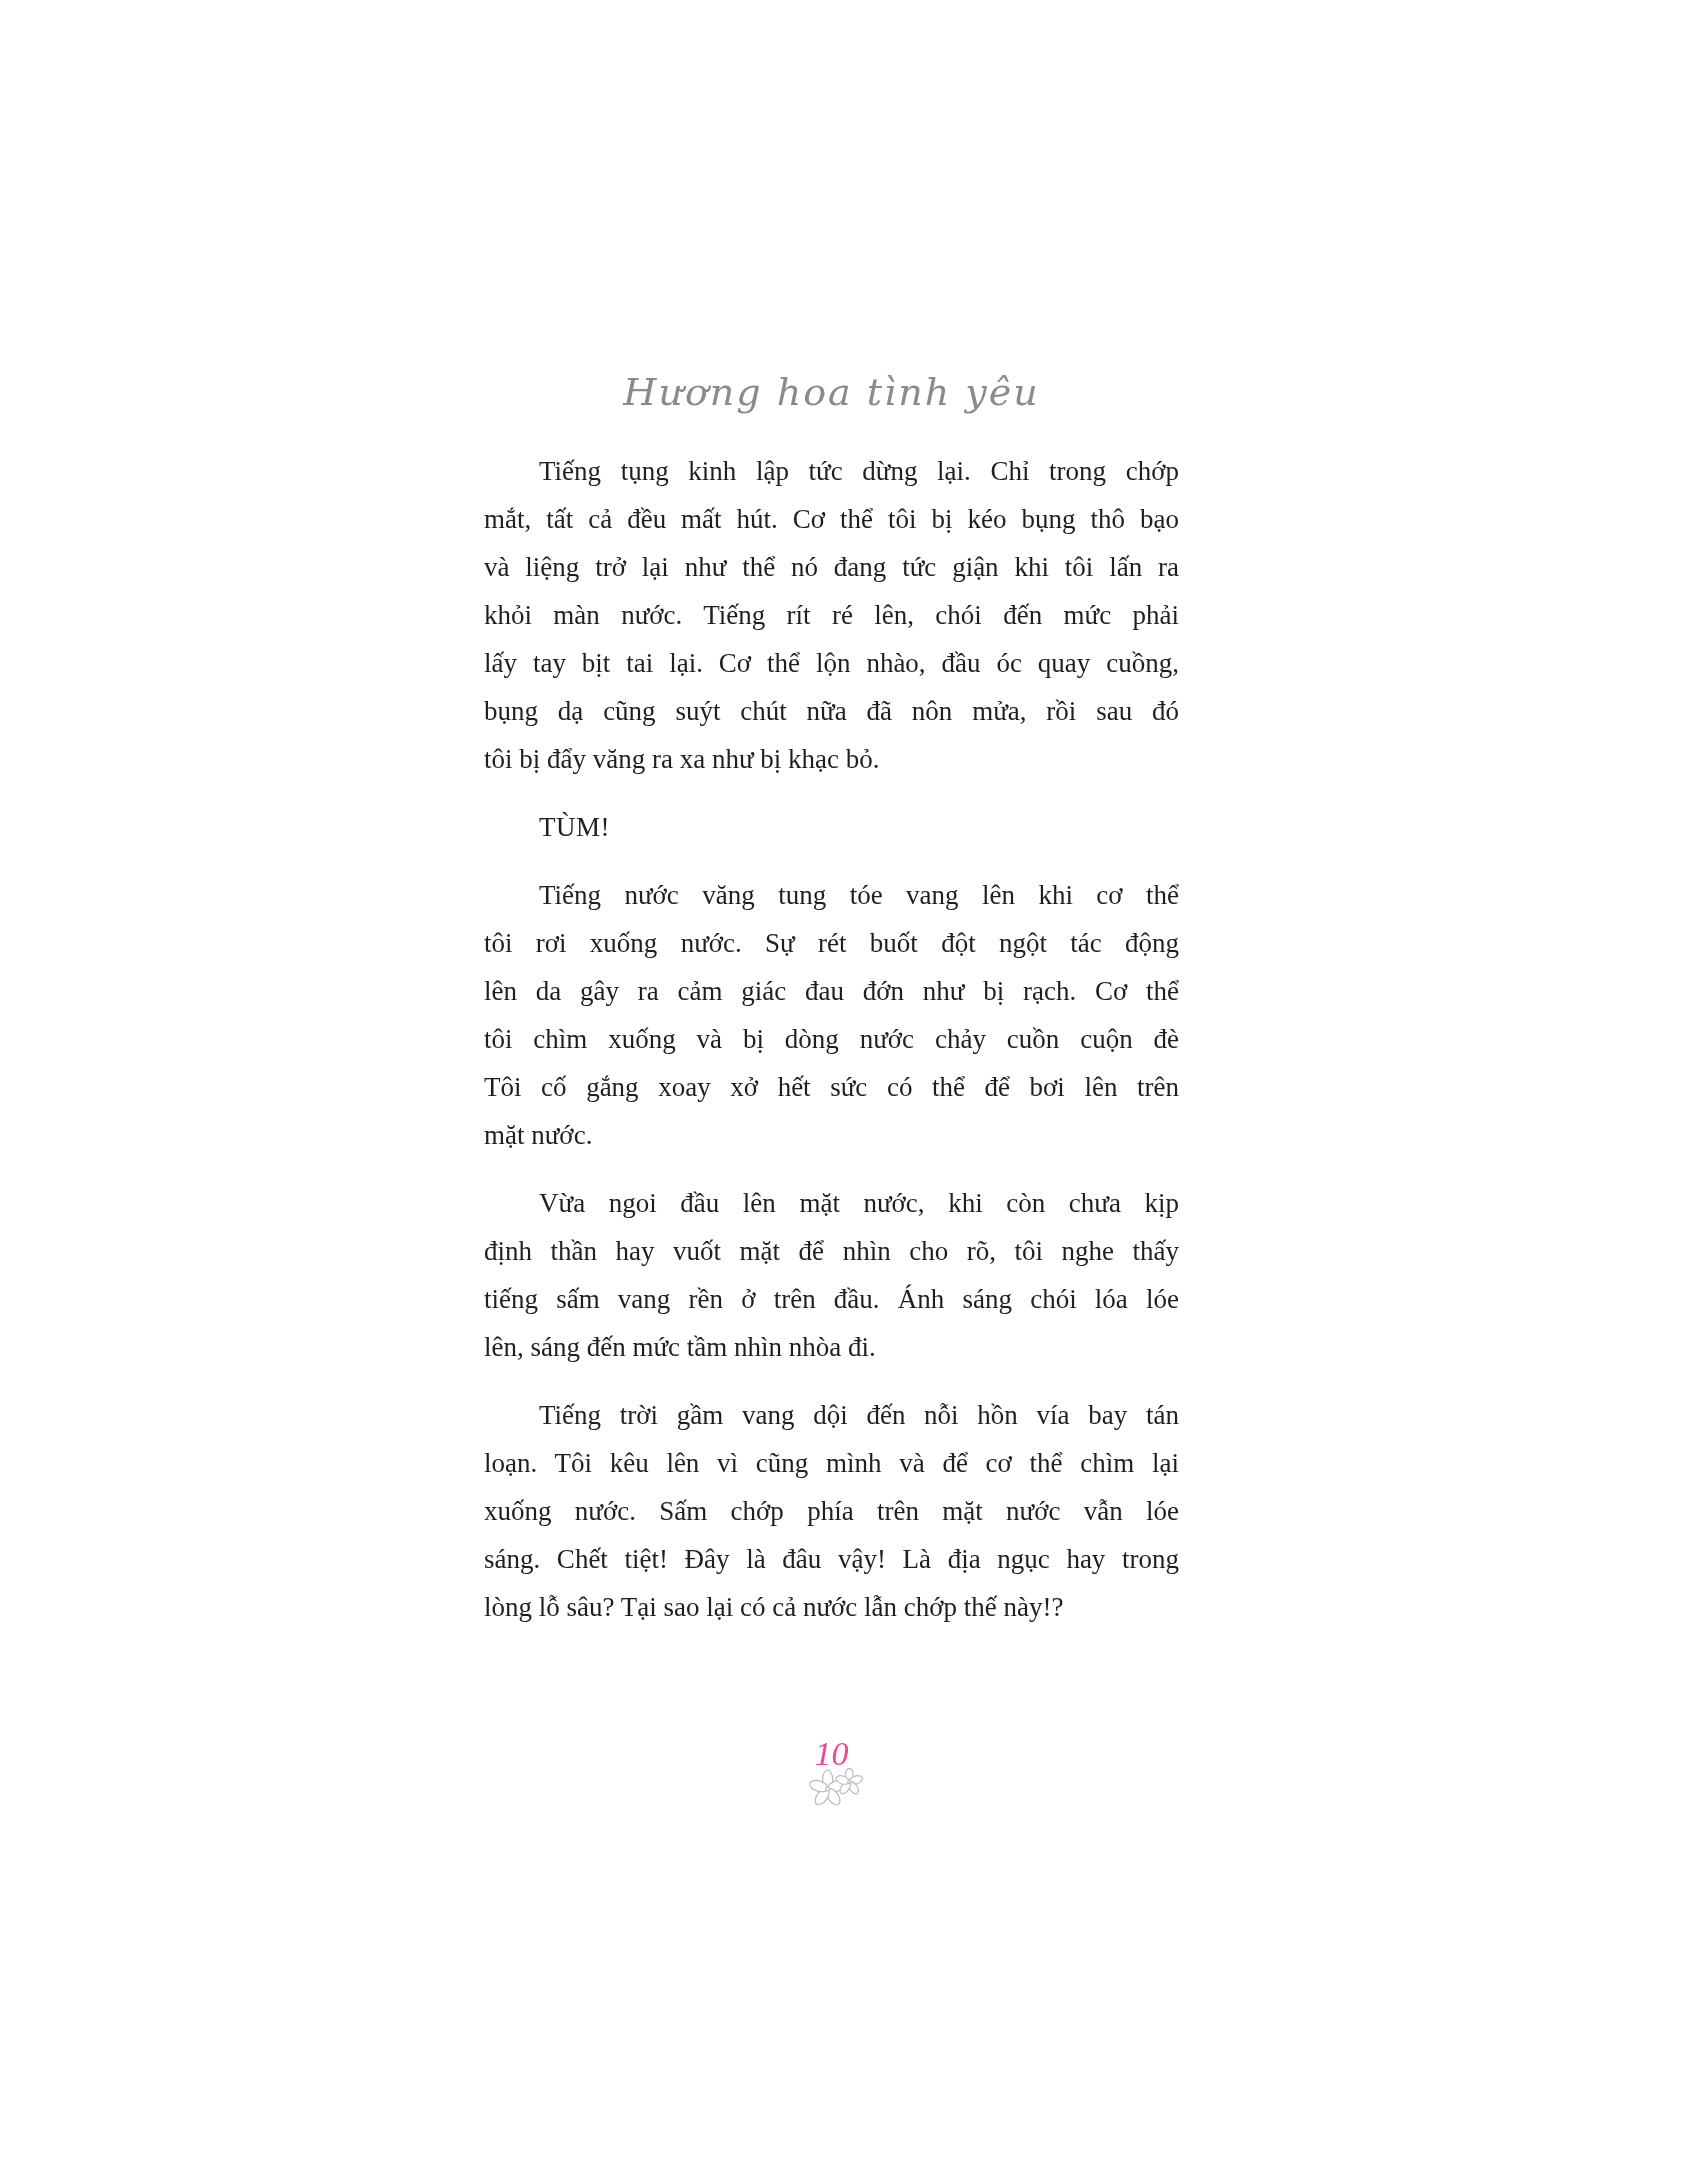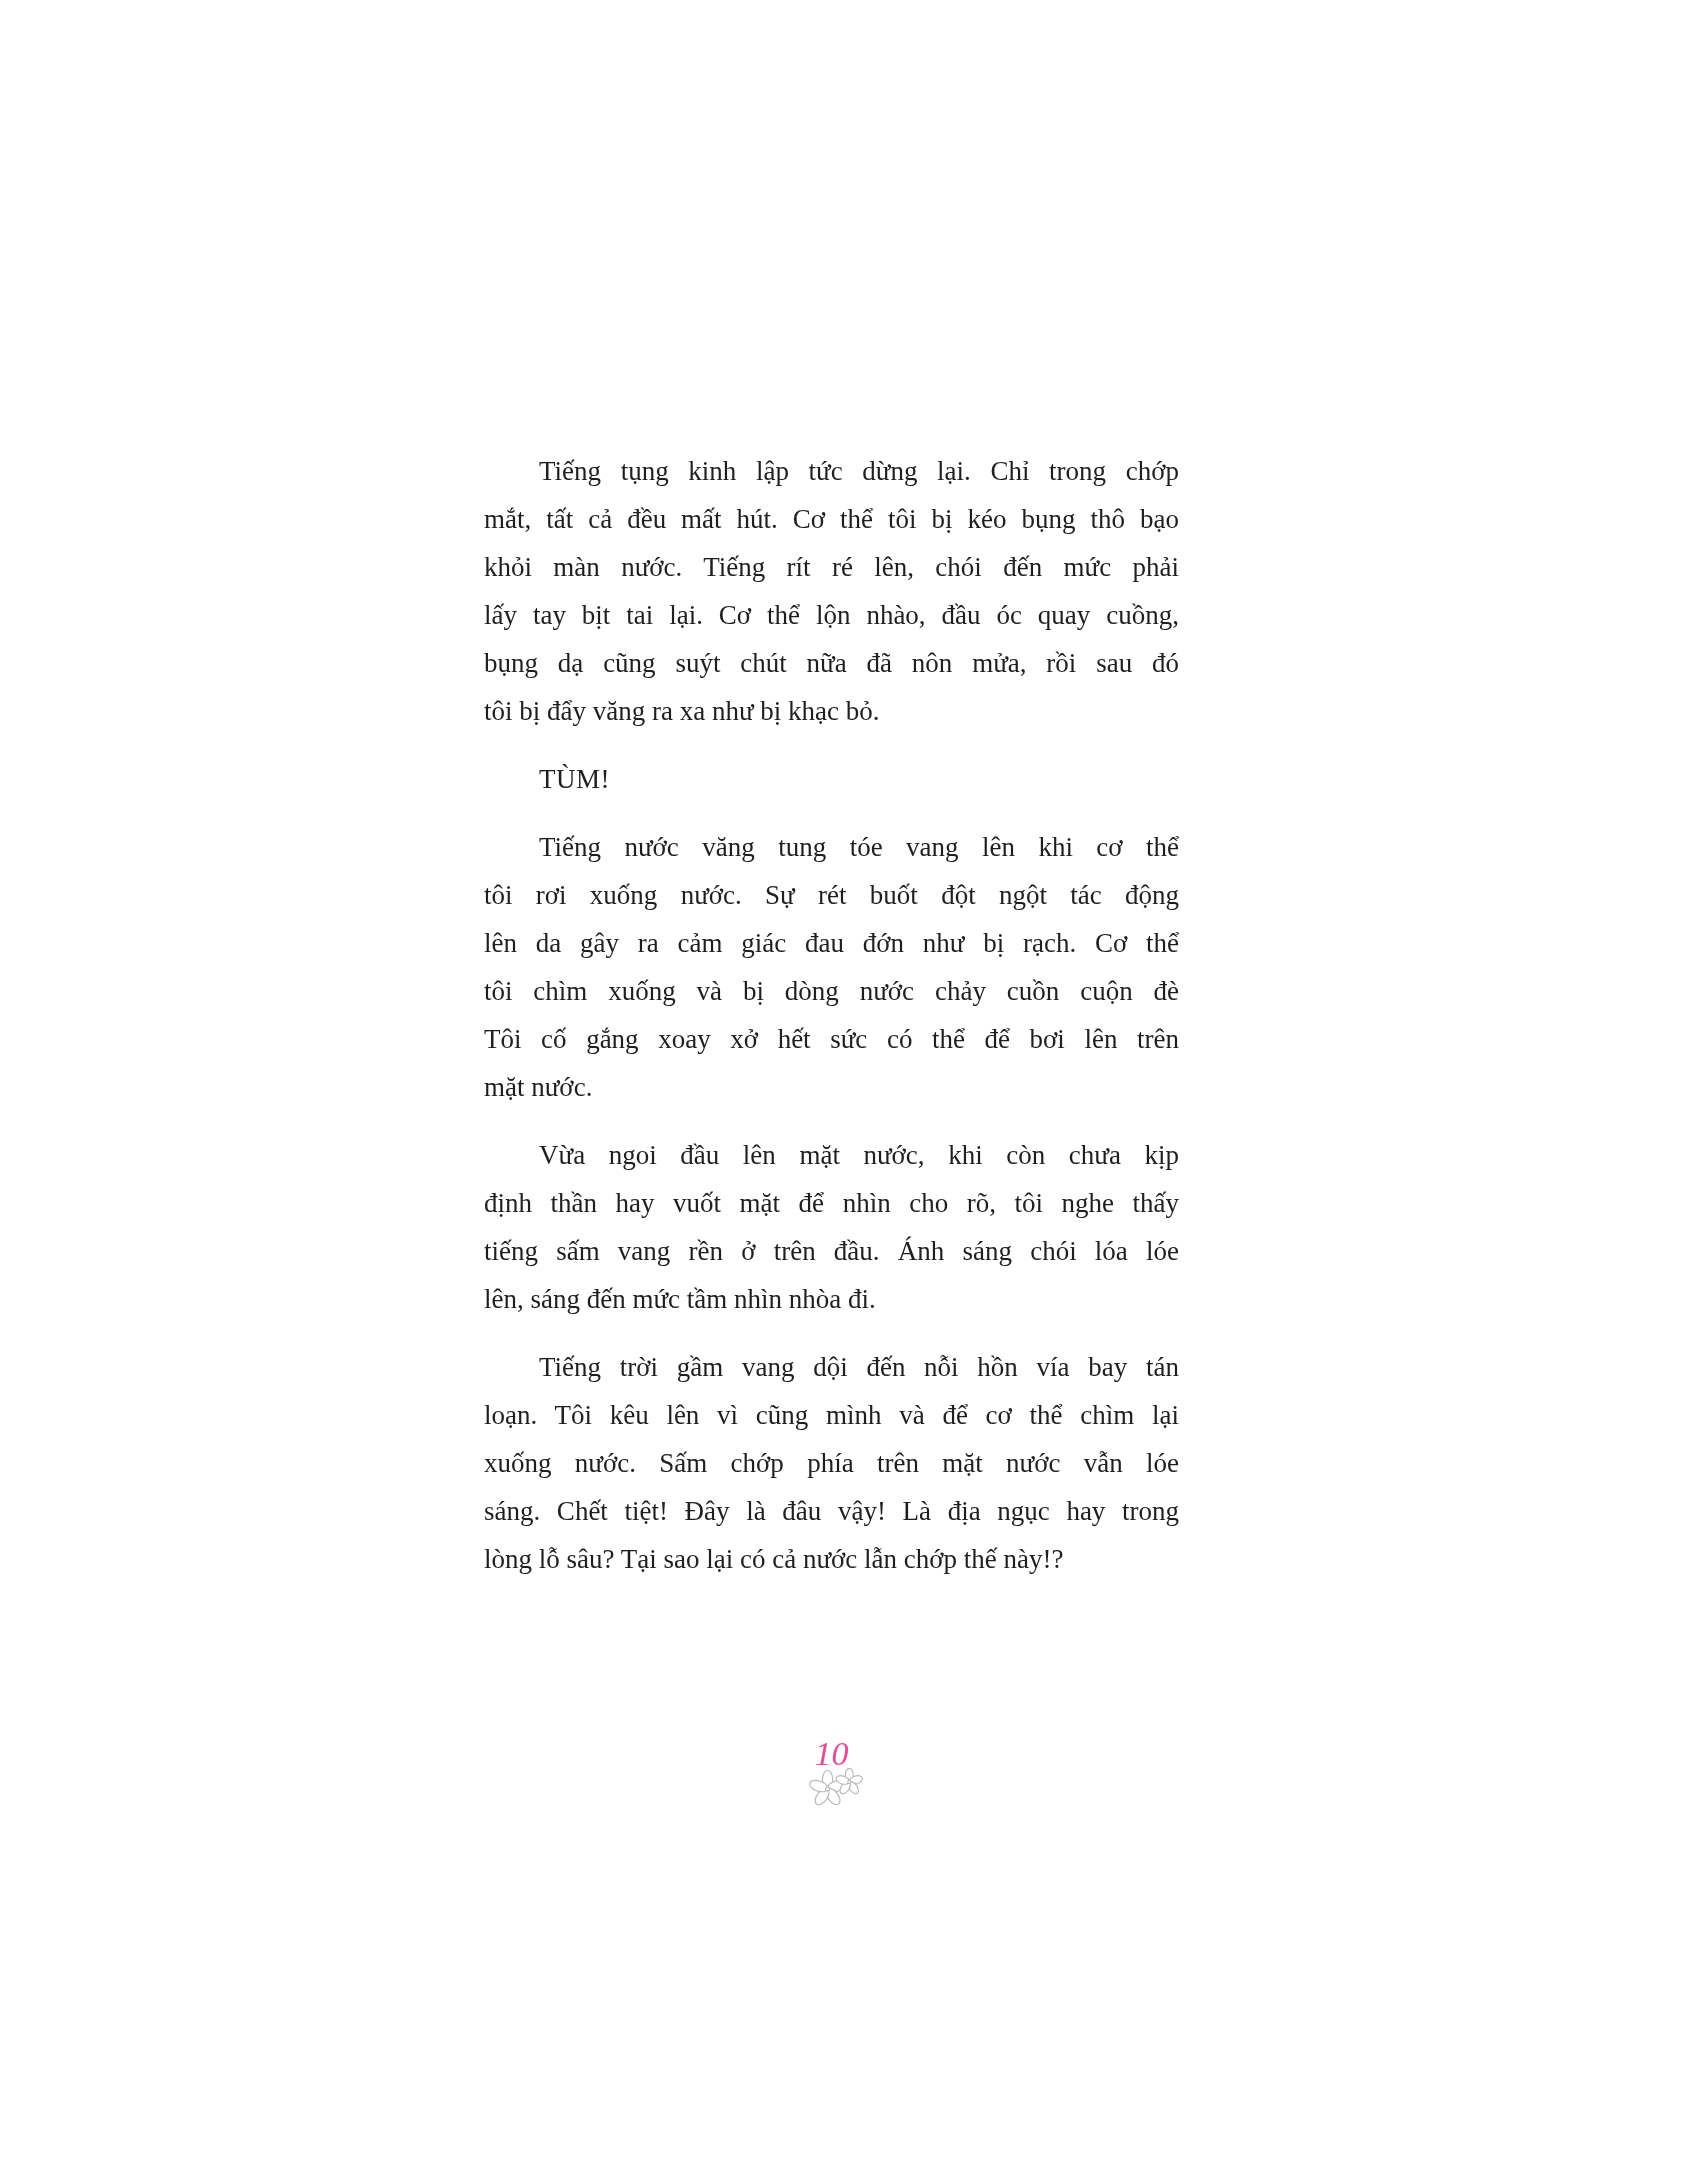--- a/index.html
+++ b/index.html
@@ -70,25 +70,27 @@
     left: 802px;
     width: 65px;
     height: 44px;
   }
 </style>
 </head>
 <body>
 
 <div class="page">
 
+  <div class="running-title">Hương hoa tình yêu</div>
 
   <div class="text-block">
       <div class="para body">
         <div class="line first">Tiếng tụng kinh lập tức dừng lại. Chỉ trong chớp</div>
         <div class="line">mắt, tất cả đều mất hút. Cơ thể tôi bị kéo bụng thô bạo</div>
+        <div class="line">và liệng trở lại như thể nó đang tức giận khi tôi lấn ra</div>
         <div class="line">khỏi màn nước. Tiếng rít ré lên, chói đến mức phải</div>
         <div class="line">lấy tay bịt tai lại. Cơ thể lộn nhào, đầu óc quay cuồng,</div>
         <div class="line">bụng dạ cũng suýt chút nữa đã nôn mửa, rồi sau đó</div>
         <div class="line last">tôi bị đẩy văng ra xa như bị khạc bỏ.</div>
       </div>
       <div class="para shout">
         <div class="line first last">TÙM!</div>
       </div>
       <div class="para body">
         <div class="line first">Tiếng nước văng tung tóe vang lên khi cơ thể</div>

